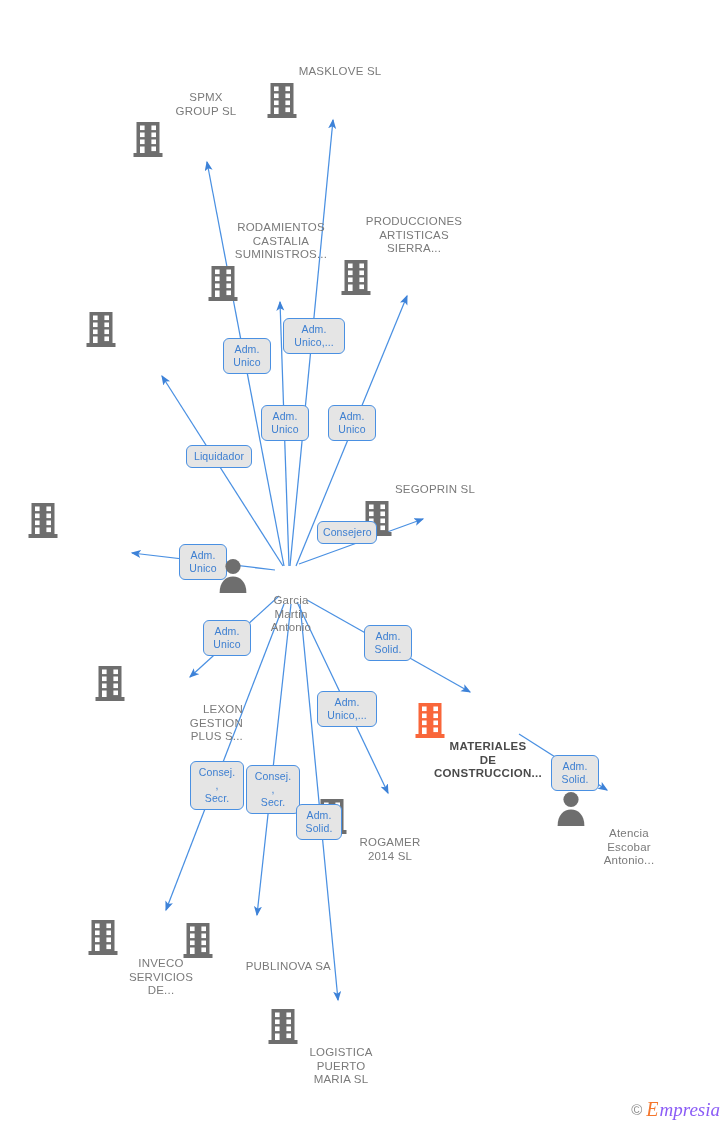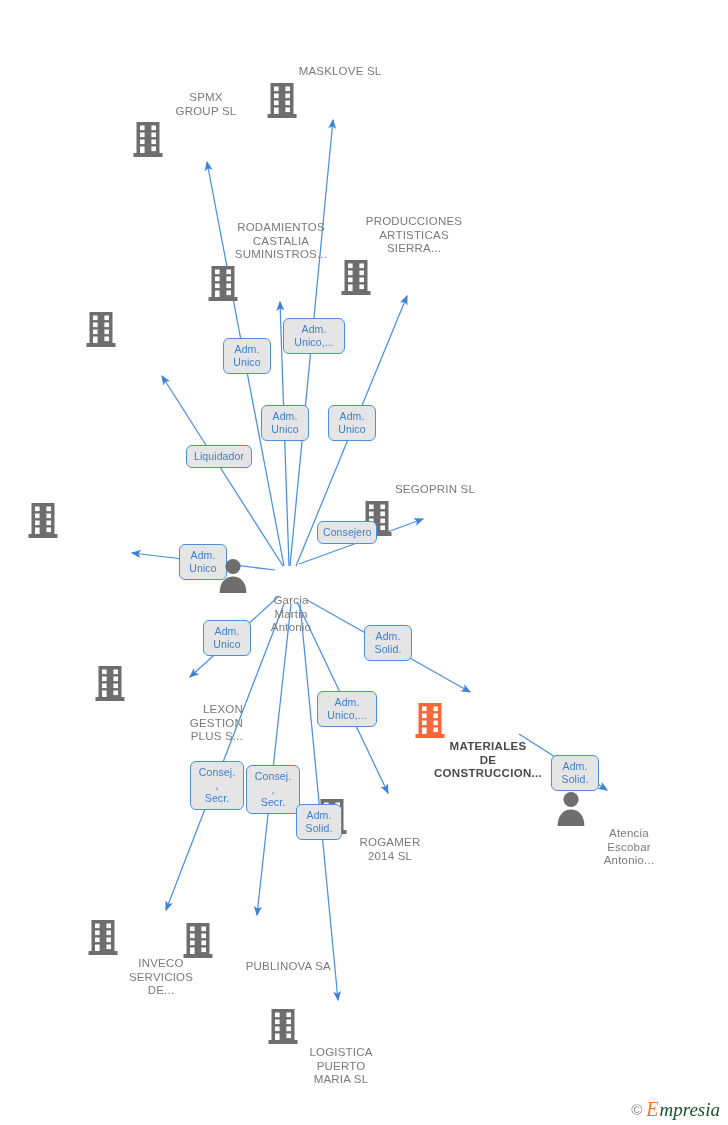--- a/index.html
+++ b/index.html
@@ -92,21 +92,21 @@
   }
   #watermark .c{ color:#8d8d8d; font-size:15px; }
   #watermark .e{
     color:#f4762c;
     font-family:"Liberation Serif","DejaVu Serif",serif;
     font-style:italic;
     font-size:20px;
     line-height:1;
   }
   #watermark .rest{
-    color:#14532d;
+    color:#8b5cf6;
     font-family:"Liberation Serif","DejaVu Serif",serif;
     font-style:italic;
     font-size:19px;
     line-height:1;
     margin-left:-3px;
   }
 </style>
 </head>
 <body>
 

